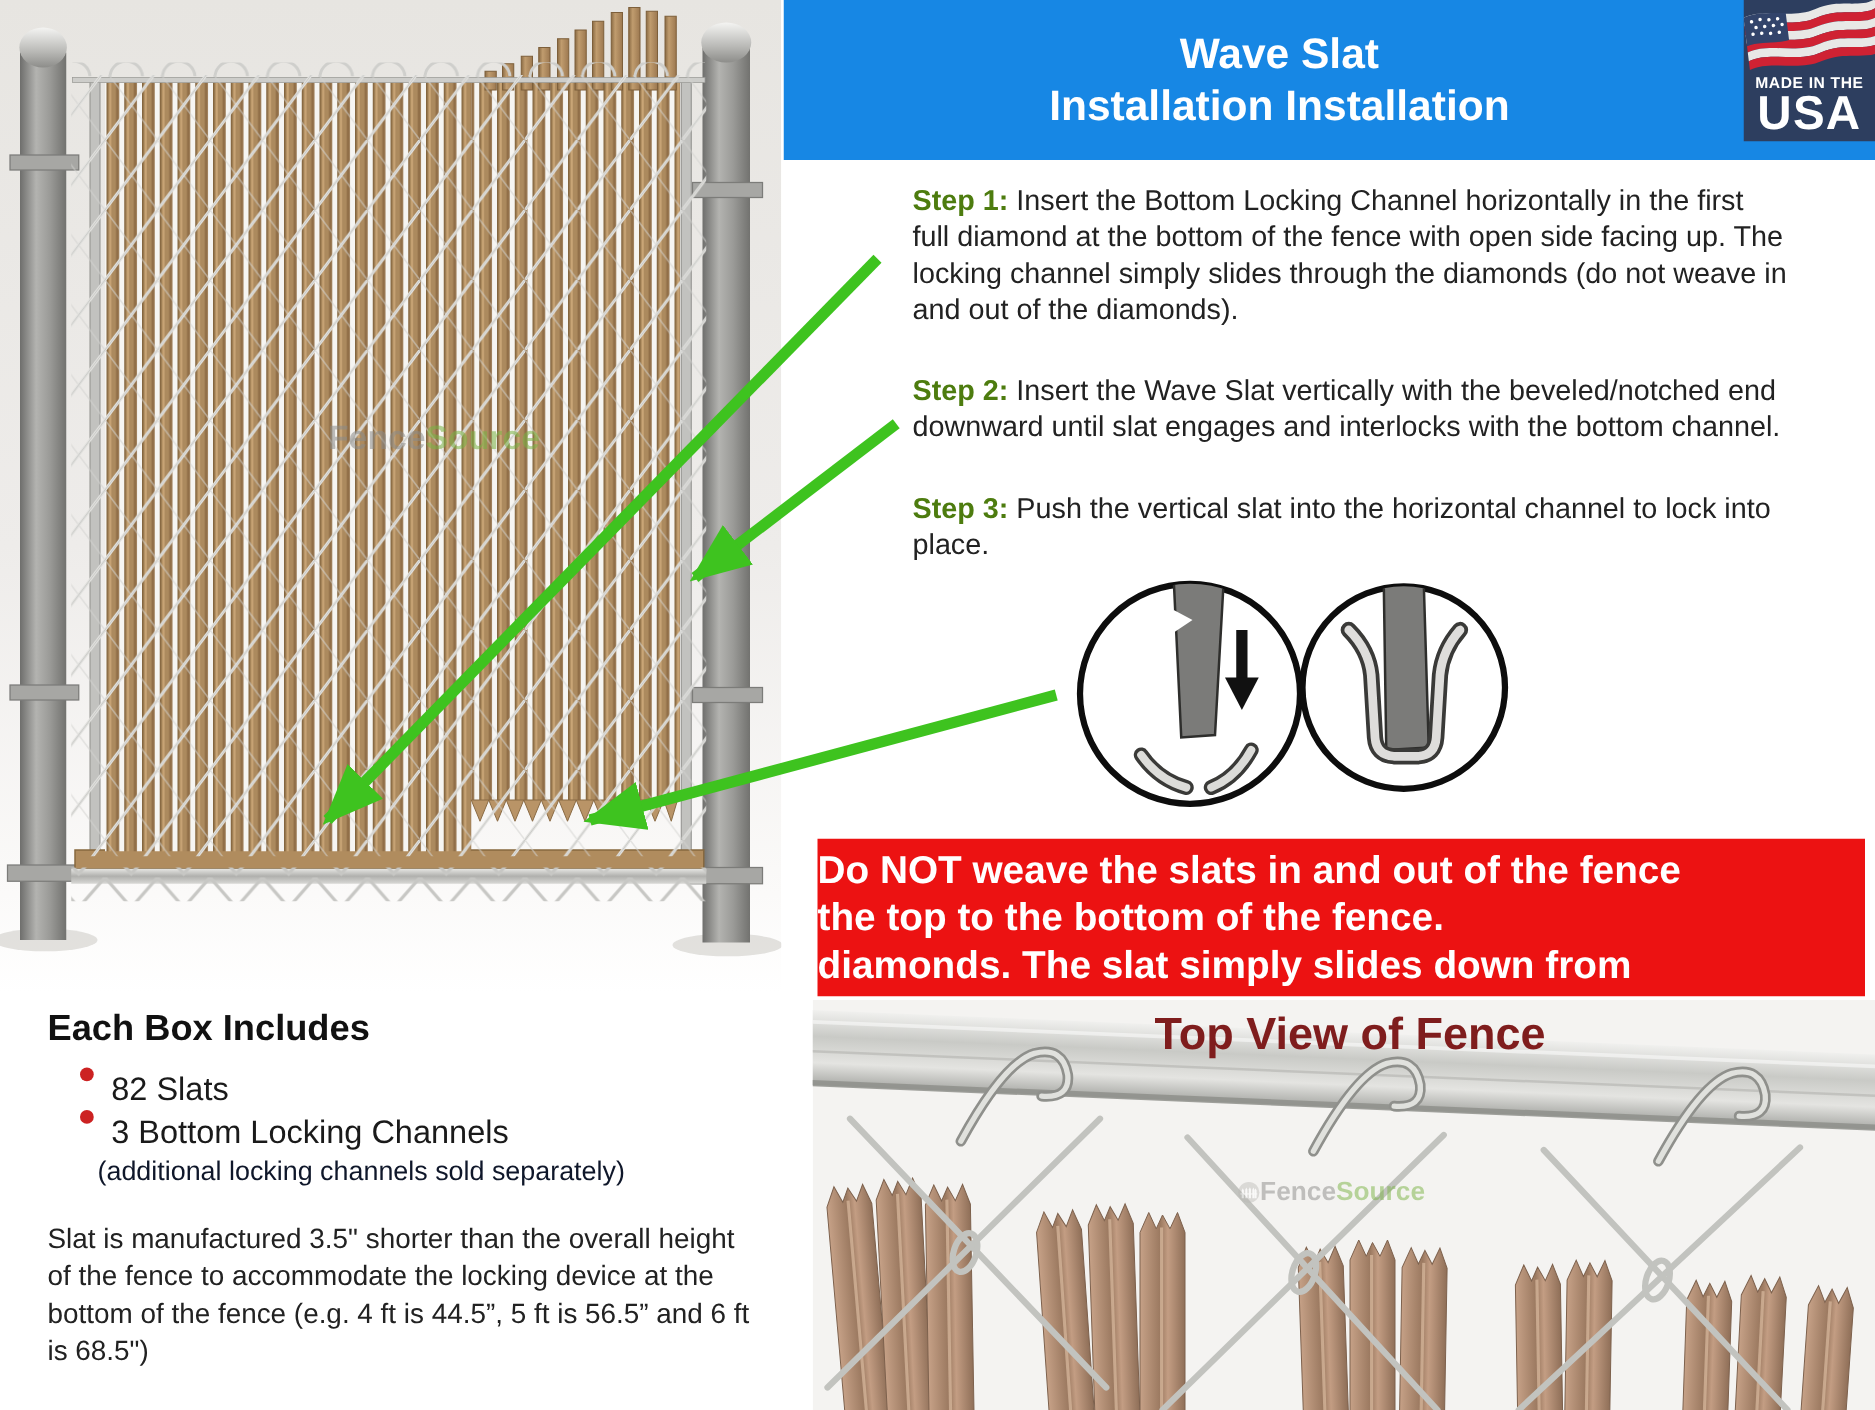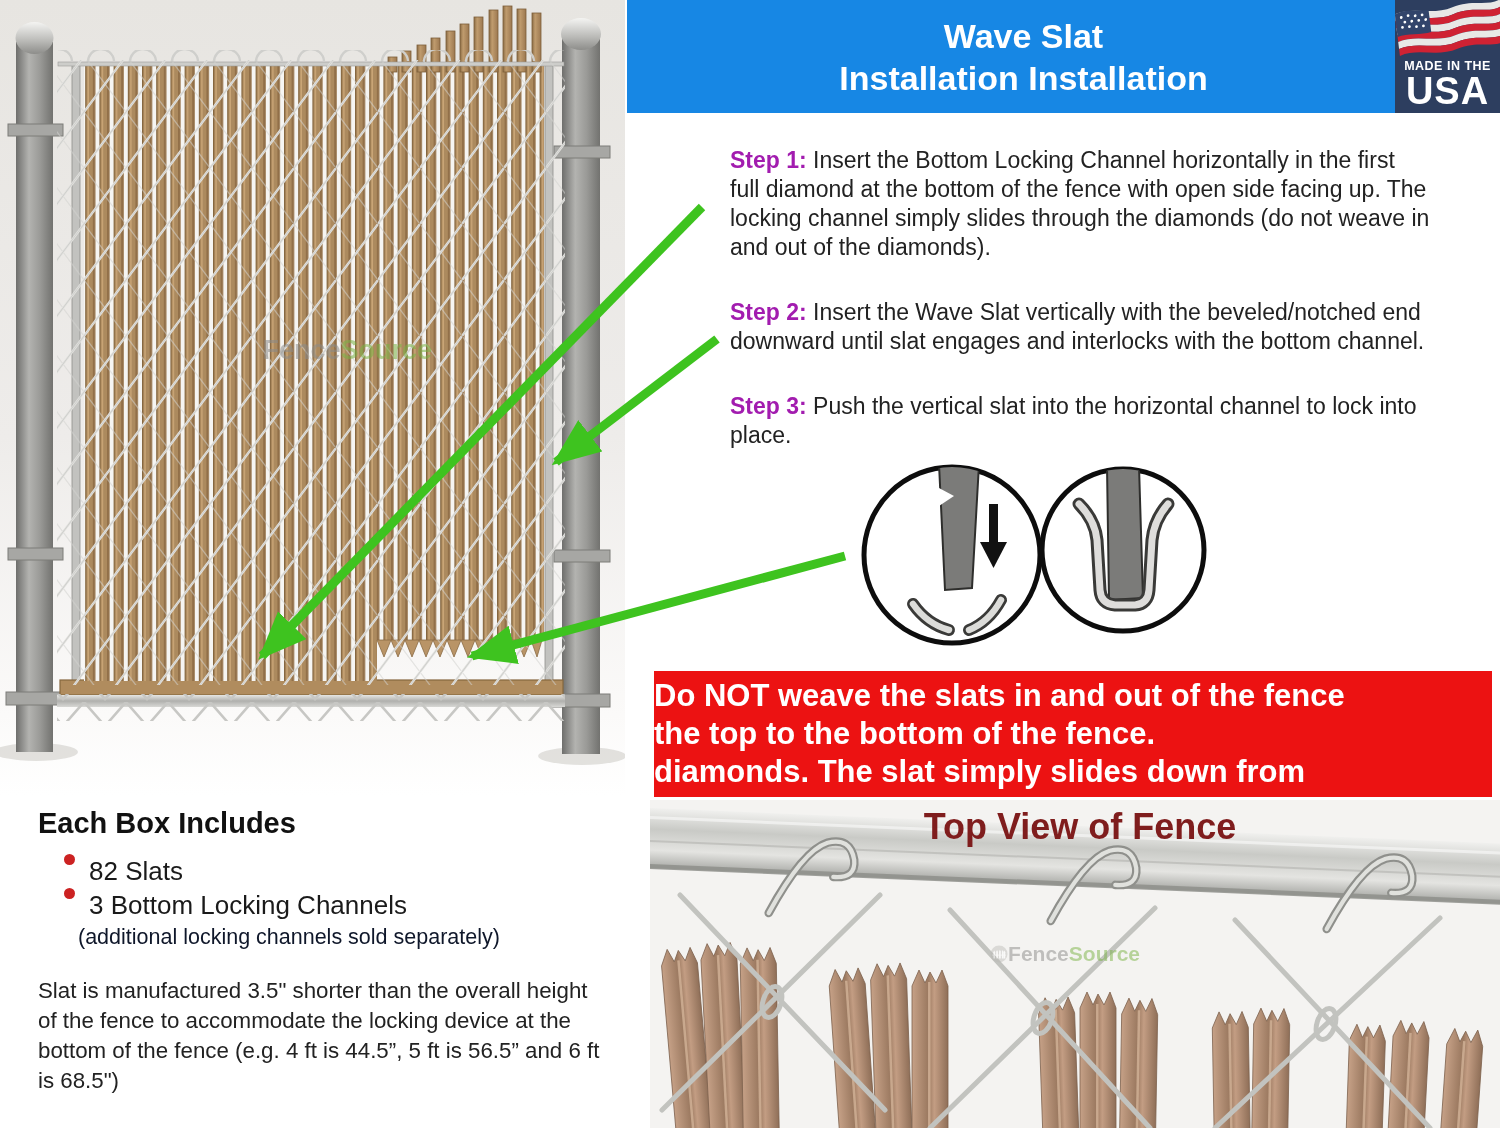--- a/index.html
+++ b/index.html
@@ -1,36 +1,36 @@
 <!DOCTYPE html>
 <html><head>
 <meta charset="utf-8">
 <style>
   html,body{margin:0;padding:0;background:#ffffff;}
   .canvas{position:relative;width:1500px;height:1128px;background:#ffffff;overflow:hidden;
           font-family:"Liberation Sans", sans-serif;color:#1a1a1a;}
   .abs{position:absolute;}
 
   
-  .header{left:627px;top:0;width:873px;height:113px;background:#1787e4;
+  .header{left:627px;top:0;width:873px;height:128px;background:#1787e4;
           display:flex;flex-direction:column;justify-content:center;align-items:center;
           padding-right:80px;box-sizing:border-box;}
   .header .l{color:#ffffff;font-weight:bold;font-size:34px;line-height:42px;text-align:center;}
 
   
   .badge{left:1395px;top:0;width:105px;height:113px;background:#2d3e5f;color:#fff;
          display:flex;flex-direction:column;align-items:center;z-index:5;}
   .badge .flag{width:105px;height:58px;display:block;}
   .badge .t1{font-size:12.5px;font-weight:bold;letter-spacing:.5px;line-height:14px;margin-top:1px;}
   .badge .t2{font-size:38px;font-weight:bold;line-height:36px;letter-spacing:1px;}
 
   
   .steps{left:730px;top:146px;width:700px;}
   .step{font-size:23px;line-height:29px;color:#222;margin-bottom:36px;}
-  .step .lbl{color:#a21caf;font-weight:bold;}
+  .step .lbl{color:#4d7c0f;font-weight:bold;}
 
   
   .warn{left:654px;top:671px;width:838px;height:126px;background:#ec1212;
         display:flex;flex-direction:column;justify-content:center;align-items:flex-start;}
   .warn .l{color:#ffffff;font-weight:bold;font-size:31px;line-height:38px;text-align:center;}
 
   
   .box{left:38px;top:806px;width:600px;}
   .box h2{font-size:29px;line-height:34px;margin:0 0 14px 0;color:#111;}
   .box .item{font-size:26px;line-height:34px;color:#1a1a1a;margin-left:26px;display:flex;}

